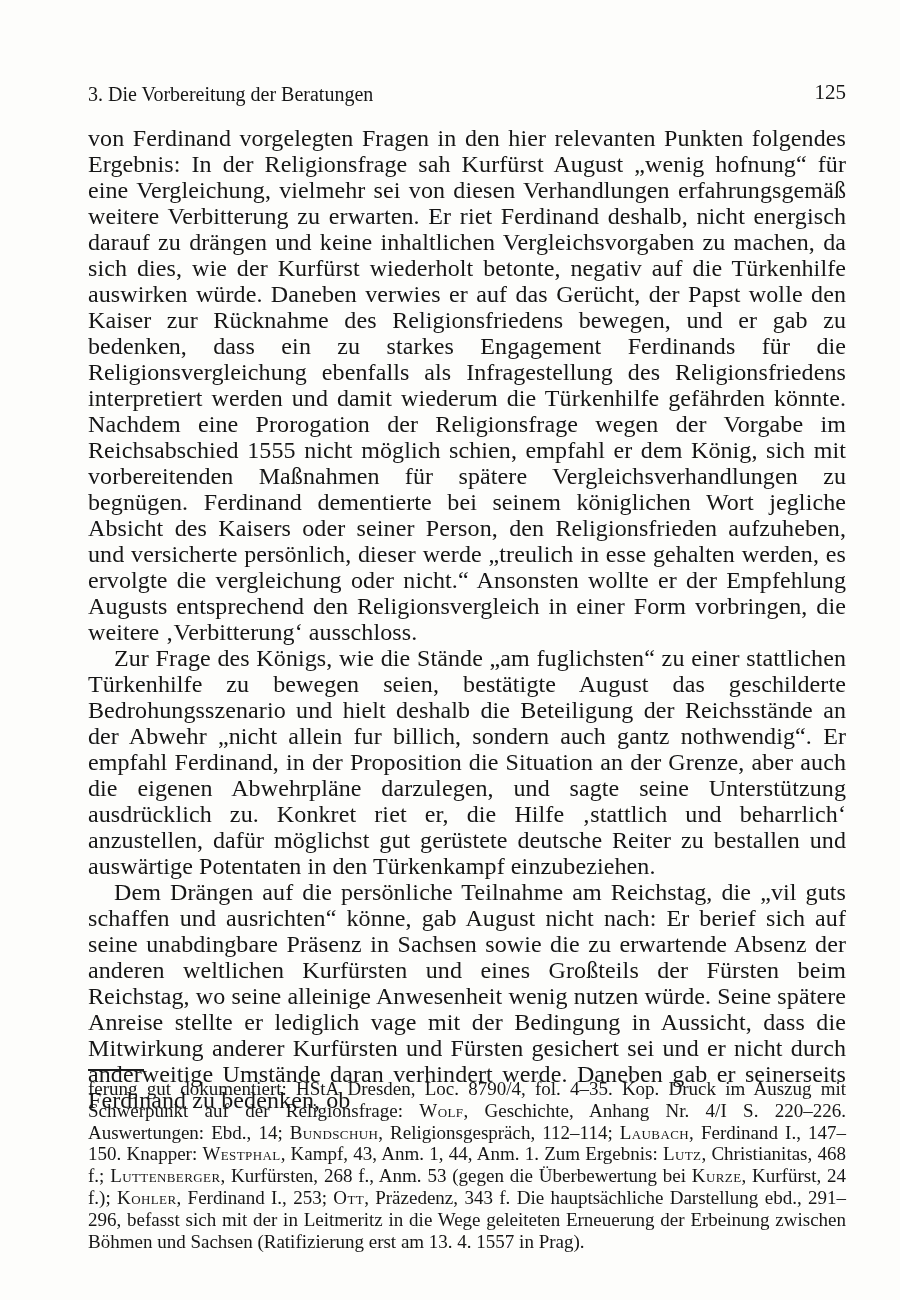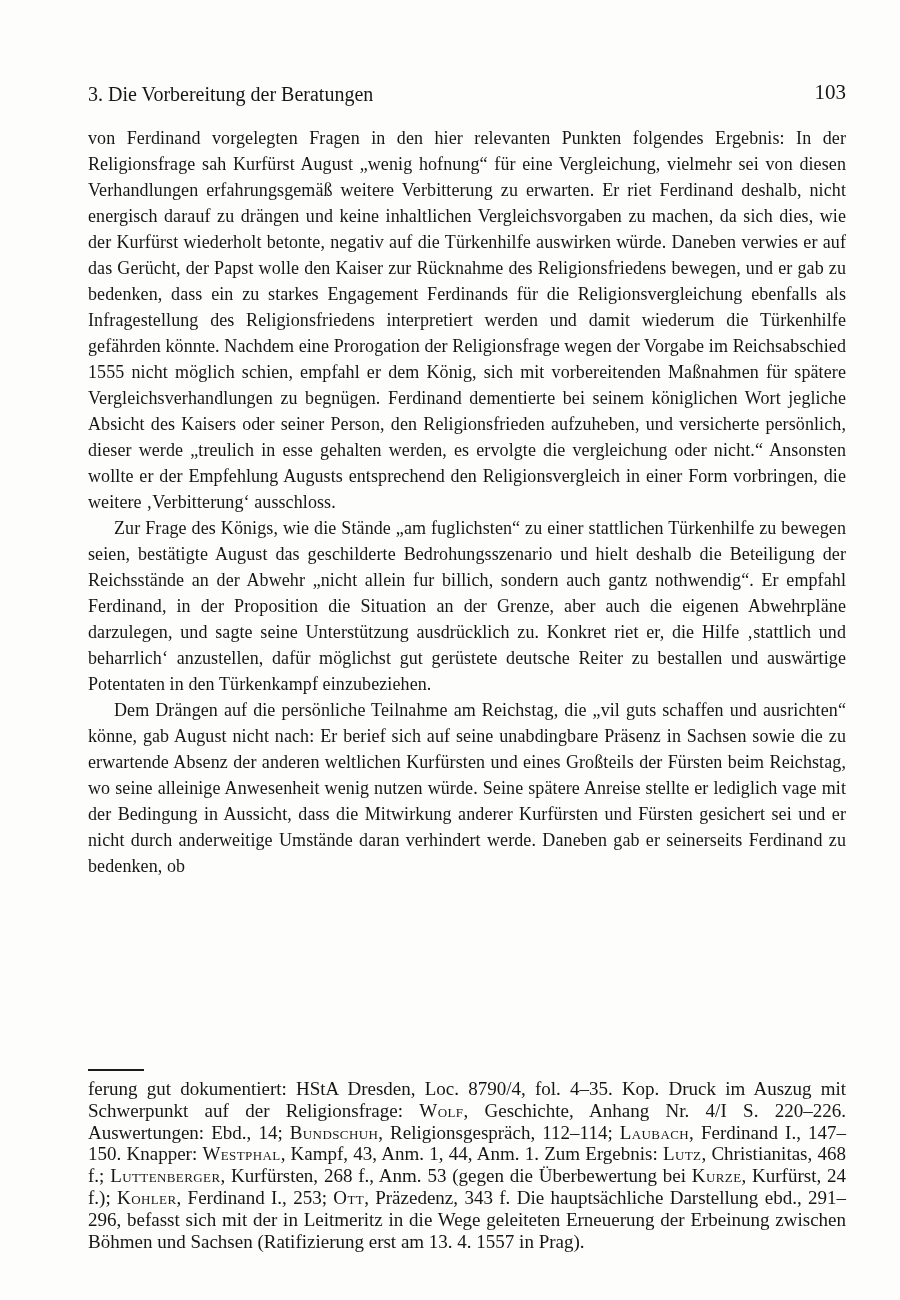--- a/index.html
+++ b/index.html
@@ -36,21 +36,21 @@
     position: absolute;
     right: 0;
     top: -2px;
     font-size: 21px;
   }
   .body-text {
     position: absolute;
     top: 125px;
     left: 88px;
     width: 758px;
-    font-size: 18px;
+    font-size: 24px;
     line-height: 26px;
     text-align: justify;
     letter-spacing: 0.1px;
   }
   .body-text p.para {
     margin: 0;
     padding: 0;
   }
   .body-text p.indent {
     text-indent: 26px;
@@ -78,21 +78,21 @@
     letter-spacing: 0.4px;
   }
 </style>
 </head>
 <body>
 
 <div class="scan-page">
 
   <div class="running-header">
     <span class="header-title">3. Die Vorbereitung der Beratungen</span>
-    <span class="page-num">103</span>
+    <span class="page-num">125</span>
   </div>
 
   <div class="body-text">
       <p class="para">von Ferdinand vorgelegten Fragen in den hier relevanten Punkten folgendes Ergebnis: In der Religionsfrage sah Kurfürst August „wenig hofnung“ für eine Vergleichung, vielmehr sei von diesen Verhandlungen erfahrungsgemäß weitere Verbitterung zu erwarten. Er riet Ferdinand deshalb, nicht energisch darauf zu drängen und keine inhaltlichen Vergleichsvorgaben zu machen, da sich dies, wie der Kurfürst wiederholt betonte, negativ auf die Türkenhilfe auswirken würde. Daneben verwies er auf das Gerücht, der Papst wolle den Kaiser zur Rücknahme des Religionsfriedens bewegen, und er gab zu bedenken, dass ein zu starkes Engagement Ferdinands für die Religionsvergleichung ebenfalls als Infragestellung des Religionsfriedens interpretiert werden und damit wiederum die Türkenhilfe gefährden könnte. Nachdem eine Prorogation der Religionsfrage wegen der Vorgabe im Reichsabschied 1555 nicht möglich schien, empfahl er dem König, sich mit vorbereitenden Maßnahmen für spätere Vergleichsverhandlungen zu begnügen. Ferdinand dementierte bei seinem königlichen Wort jegliche Absicht des Kaisers oder seiner Person, den Religionsfrieden aufzuheben, und versicherte persönlich, dieser werde „treulich in esse gehalten werden, es ervolgte die vergleichung oder nicht.“ Ansonsten wollte er der Empfehlung Augusts entsprechend den Religionsvergleich in einer Form vorbringen, die weitere ‚Verbitterung‘ ausschloss.</p>
       <p class="para indent">Zur Frage des Königs, wie die Stände „am fuglichsten“ zu einer stattlichen Türkenhilfe zu bewegen seien, bestätigte August das geschilderte Bedrohungsszenario und hielt deshalb die Beteiligung der Reichsstände an der Abwehr „nicht allein fur billich, sondern auch gantz nothwendig“. Er empfahl Ferdinand, in der Proposition die Situation an der Grenze, aber auch die eigenen Abwehrpläne darzulegen, und sagte seine Unterstützung ausdrücklich zu. Konkret riet er, die Hilfe ‚stattlich und beharrlich‘ anzustellen, dafür möglichst gut gerüstete deutsche Reiter zu bestallen und auswärtige Potentaten in den Türkenkampf einzubeziehen.</p>
       <p class="para indent">Dem Drängen auf die persönliche Teilnahme am Reichstag, die „vil guts schaffen und ausrichten“ könne, gab August nicht nach: Er berief sich auf seine unabdingbare Präsenz in Sachsen sowie die zu erwartende Absenz der anderen weltlichen Kurfürsten und eines Großteils der Fürsten beim Reichstag, wo seine alleinige Anwesenheit wenig nutzen würde. Seine spätere Anreise stellte er lediglich vage mit der Bedingung in Aussicht, dass die Mitwirkung anderer Kurfürsten und Fürsten gesichert sei und er nicht durch anderweitige Umstände daran verhindert werde. Daneben gab er seinerseits Ferdinand zu bedenken, ob</p>
     </div>
 
   <div class="footnote-block">
     <div class="footnote-rule"></div>

